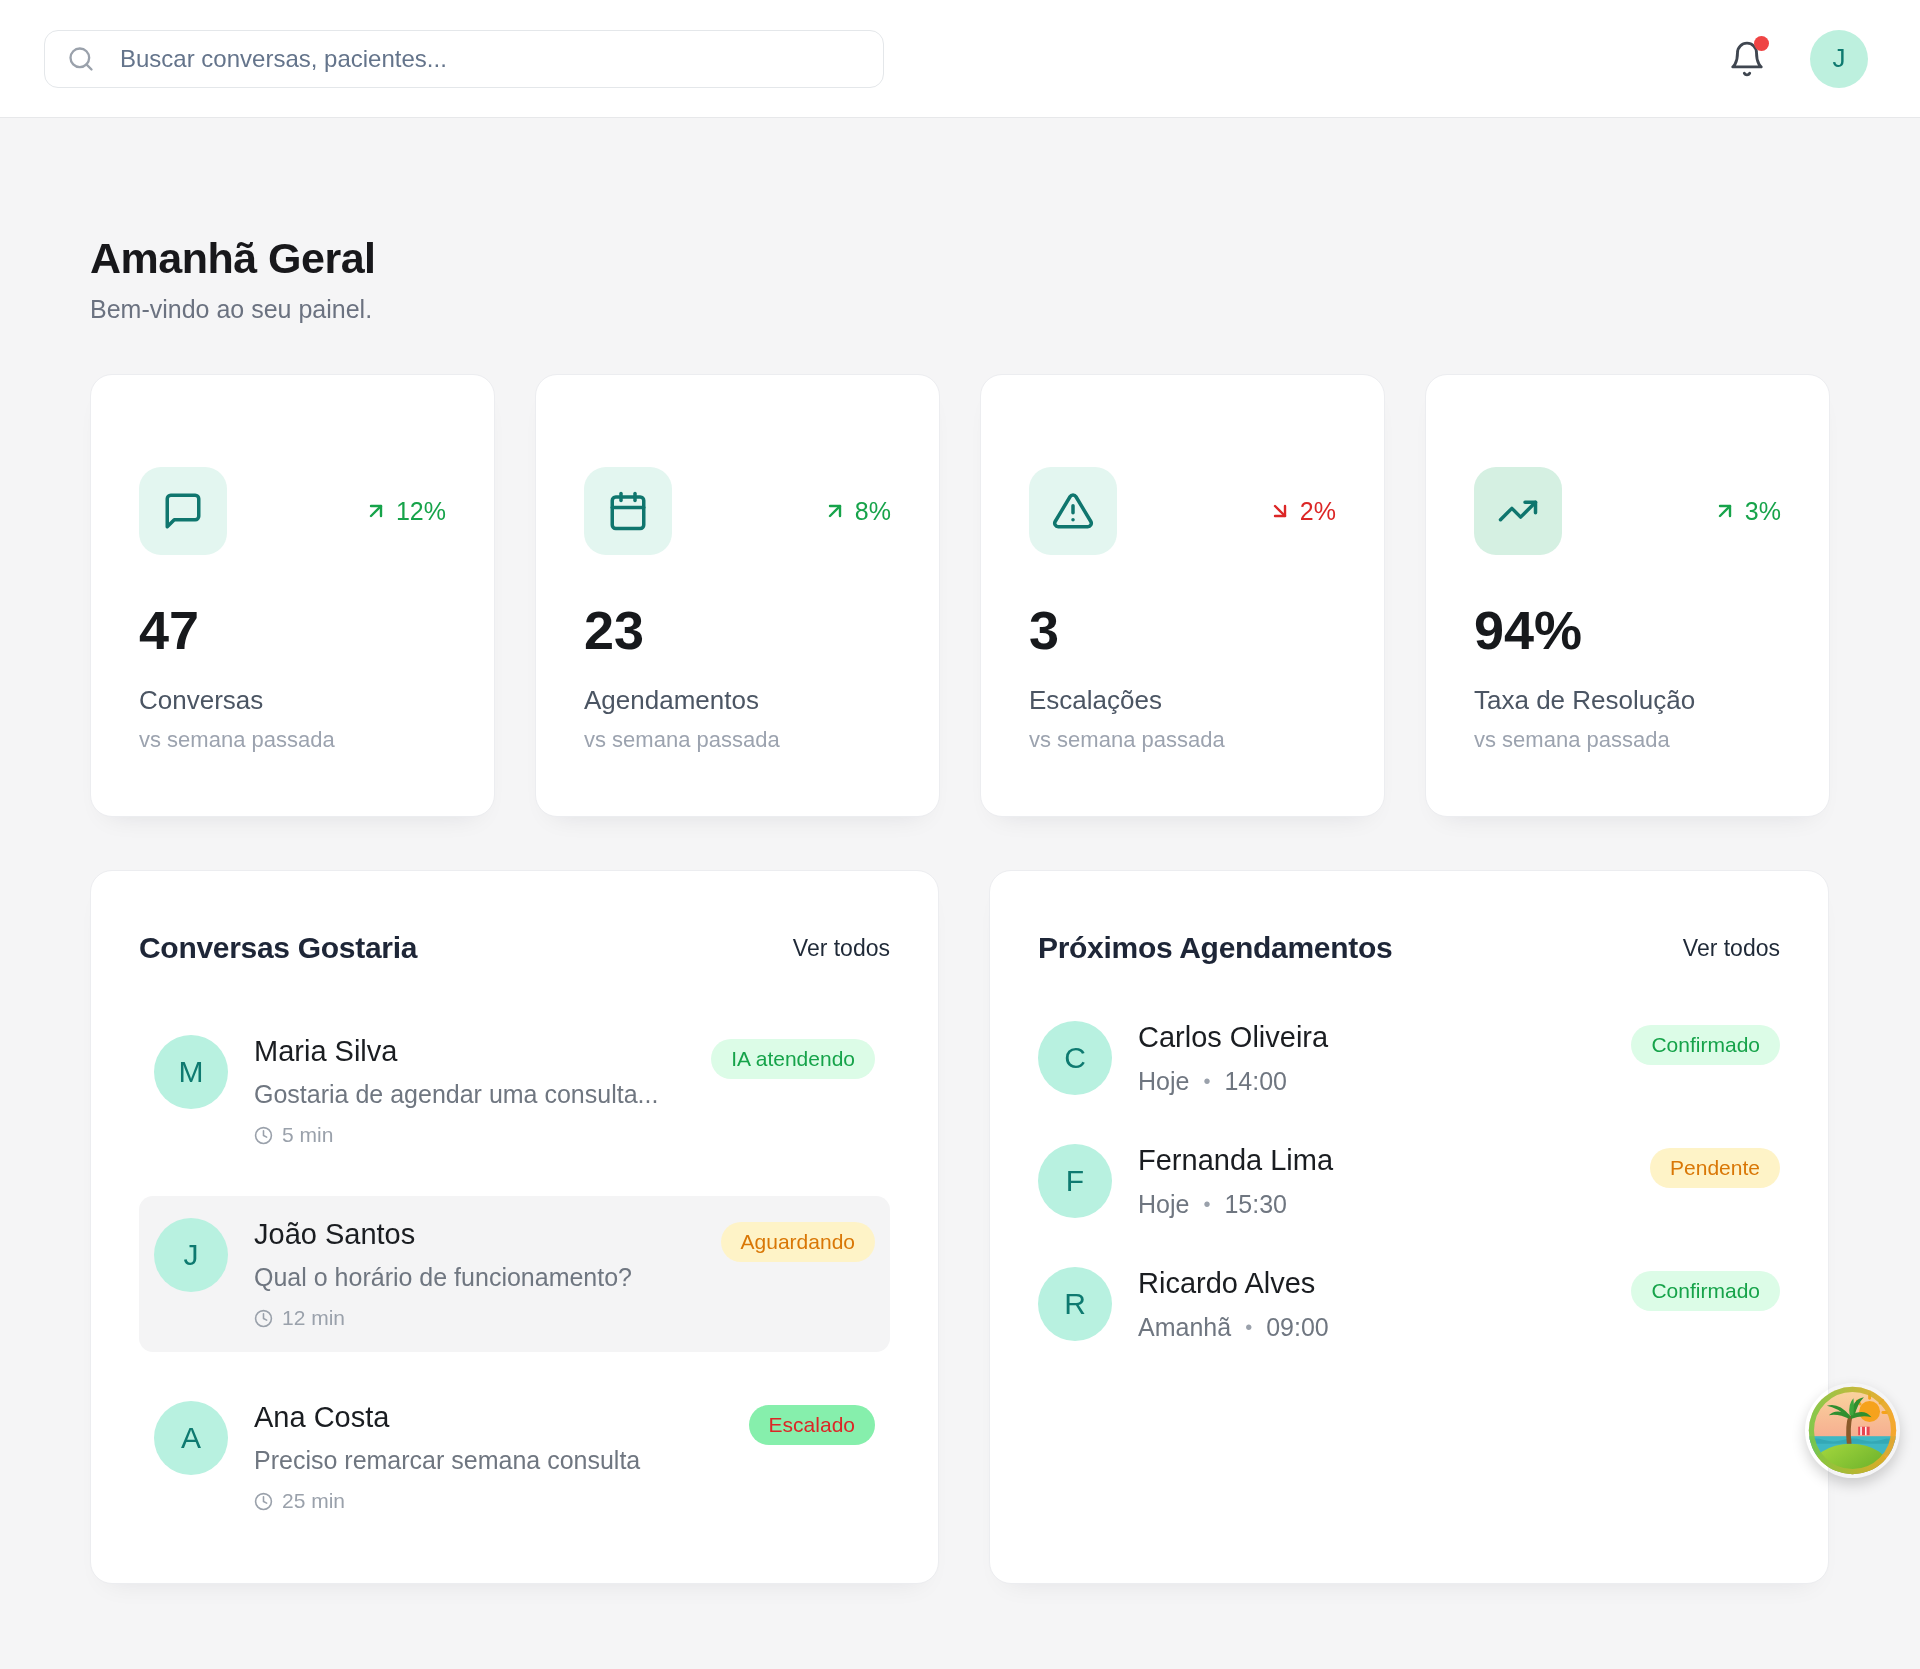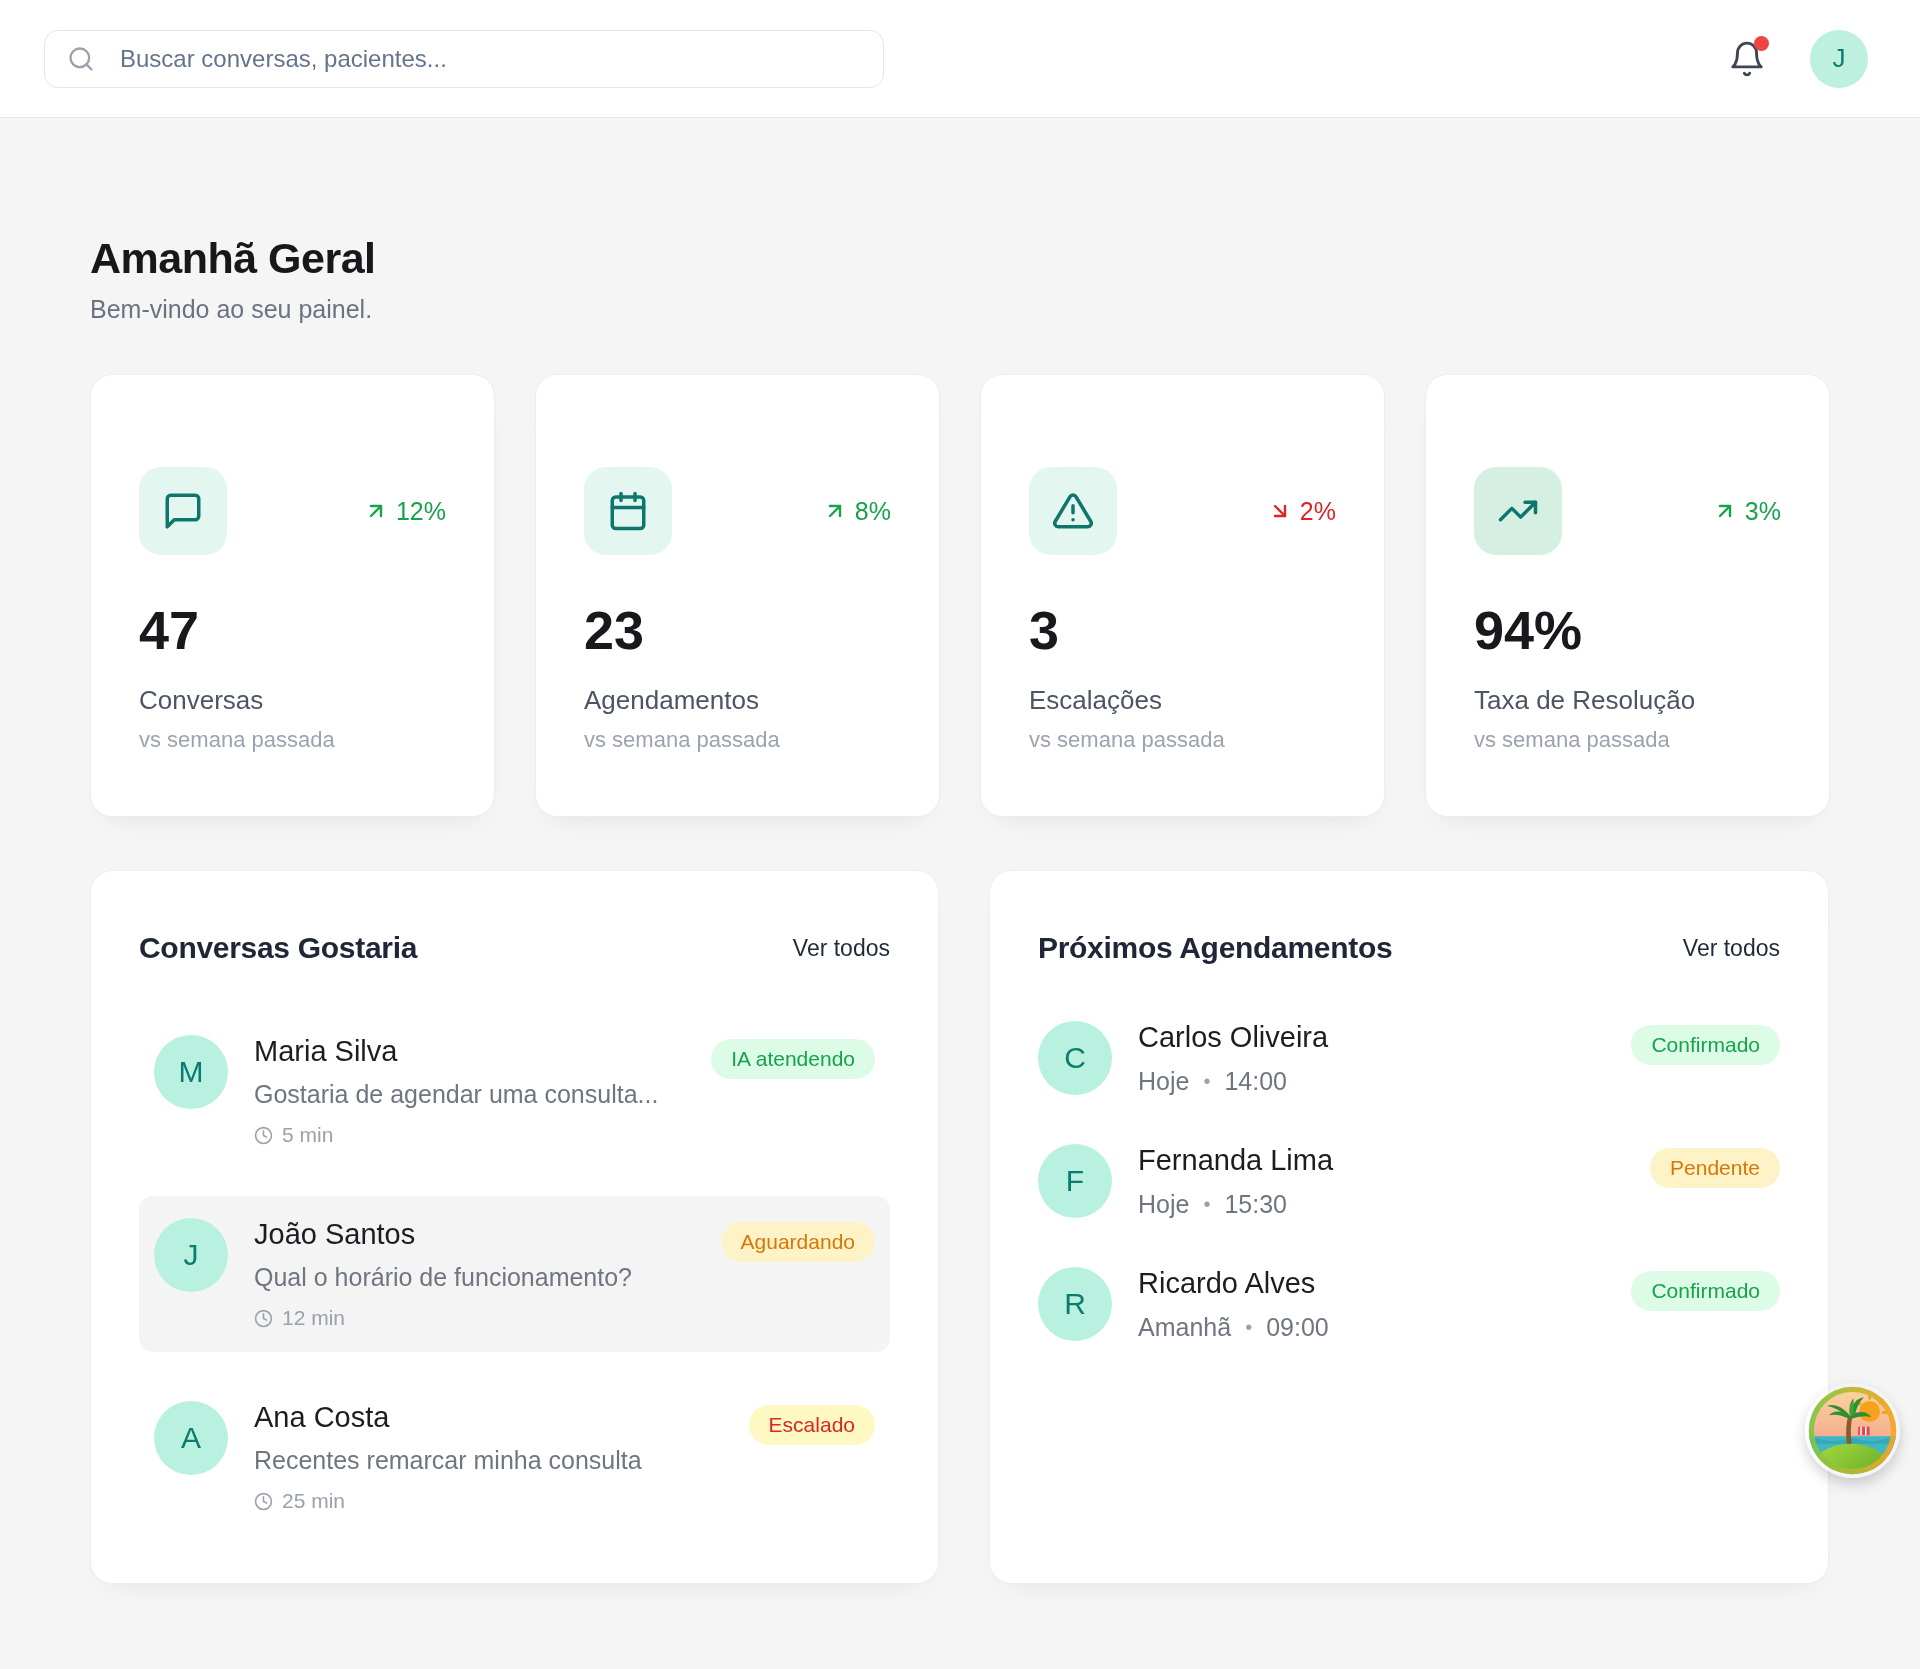--- a/index.html
+++ b/index.html
@@ -85,21 +85,21 @@
   .conv-name { font-size:29px; font-weight:500; color:#1a1d21; }
   .conv-msg { margin-top:12px; font-size:25px; color:#6f7680; }
   .conv-time { margin-top:14px; display:flex; align-items:center; gap:9px; font-size:21px; color:#9aa1ab; }
   .conv-time svg { stroke:#9aa1ab; }
   .badge {
     flex:0 0 auto; margin-top:4px; padding:8px 20px; border-radius:999px;
     font-size:21px; white-space:nowrap;
   }
   .badge.green { background:#dcfce7; color:#16a34a; }
   .badge.amber { background:#fef3c7; color:#d97706; }
-  .badge.red   { background:#fef9c3; color:#dc2626; }
+  .badge.red   { background:#86efac; color:#dc2626; }
   
   .appt-list { margin-top:56px; display:flex; flex-direction:column; gap:48px; }
   .appt-row { display:flex; align-items:flex-start; gap:26px; cursor:pointer; }
   .appt-body { flex:1; }
   .appt-name { font-size:29px; font-weight:500; color:#1a1d21; }
   .appt-when { margin-top:13px; display:flex; align-items:center; gap:14px; font-size:25px; color:#6f7680; }
   .appt-dot { font-size:20px; color:#9aa1ab; }
   
   .sticker {
     position:absolute; left:1805px; top:1383px; width:95px; height:95px;
@@ -261,21 +261,21 @@
               <span>12 min</span>
             </div>
           </div>
           <span class="badge amber">Aguardando</span>
         </div>
 
         <div class="conv-row">
           <div class="row-avatar">A</div>
           <div class="conv-body">
             <div class="conv-name">Ana Costa</div>
-            <div class="conv-msg">Recentes remarcar minha consulta</div>
+            <div class="conv-msg">Preciso remarcar semana consulta</div>
             <div class="conv-time">
               <svg width="19" height="19" viewBox="0 0 24 24" fill="none" stroke-width="2" stroke-linecap="round" stroke-linejoin="round">
                   <circle cx="12" cy="12" r="10"></circle>
                   <polyline points="12 6 12 12 16 14"></polyline>
                 </svg>
               <span>25 min</span>
             </div>
           </div>
           <span class="badge red">Escalado</span>
         </div>

